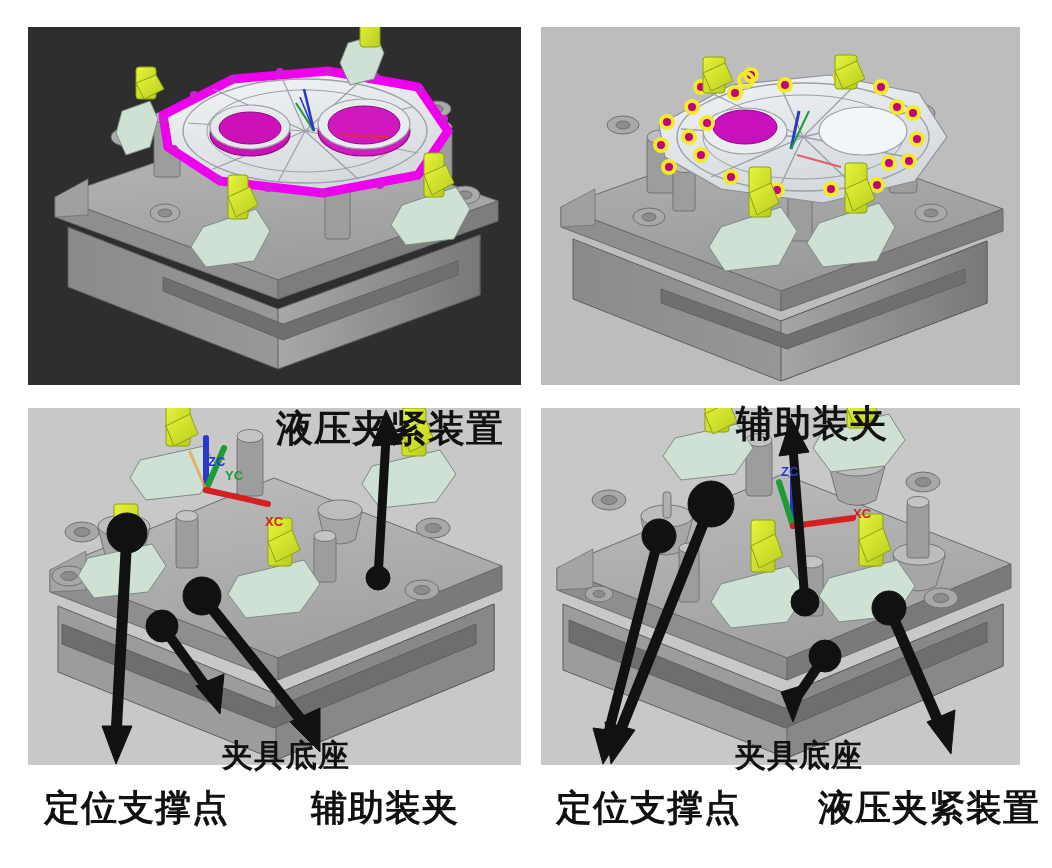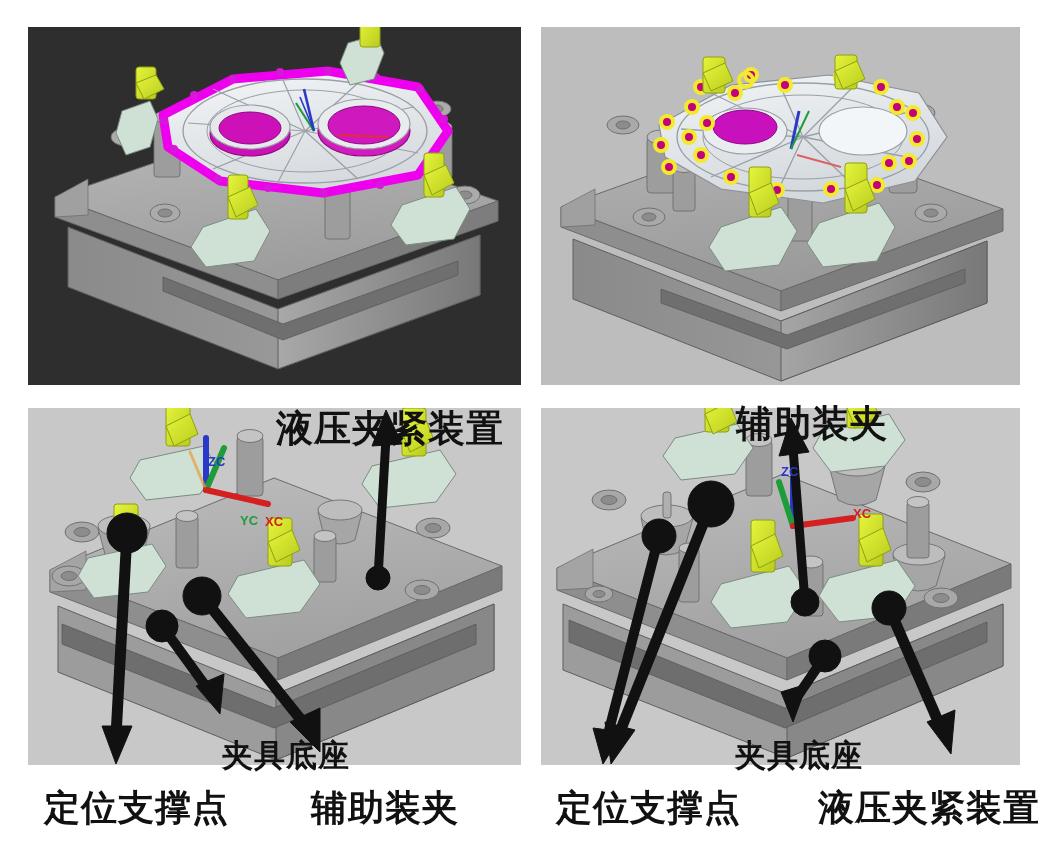--- a/index.html
+++ b/index.html
@@ -404,21 +404,21 @@
         <line x1="134" y1="218" x2="182" y2="284" stroke-width="10"></line>
         <polygon points="168,278 196,266 192,306"></polygon>
 
         <circle cx="174" cy="188" r="19"></circle>
         <line x1="174" y1="188" x2="278" y2="318" stroke-width="11"></line>
         <polygon points="262,314 292,300 292,344"></polygon>
       </g>
     </svg>
 
     <span class="axis-label ax-z" style="left:180px;top:46px;">ZC</span>
-    <span class="axis-label ax-y" style="left:212px;top:60px;margin-top:45px;">YC</span>
+    <span class="axis-label ax-y" style="left:197px;top:60px;">YC</span>
     <span class="axis-label ax-x" style="left:237px;top:106px;">XC</span>
   </div>
 
   <div class="panel" id="panel-br">
     <svg class="panel-svg" viewBox="0 0 479 357" preserveAspectRatio="none">
       <defs>
         <linearGradient id="gT4" x1="0" y1="0" x2="0.3" y2="1">
           <stop offset="0" stop-color="#bcbcbc"></stop>
             <stop offset="1" stop-color="#a2a2a2"></stop>
         </linearGradient>

